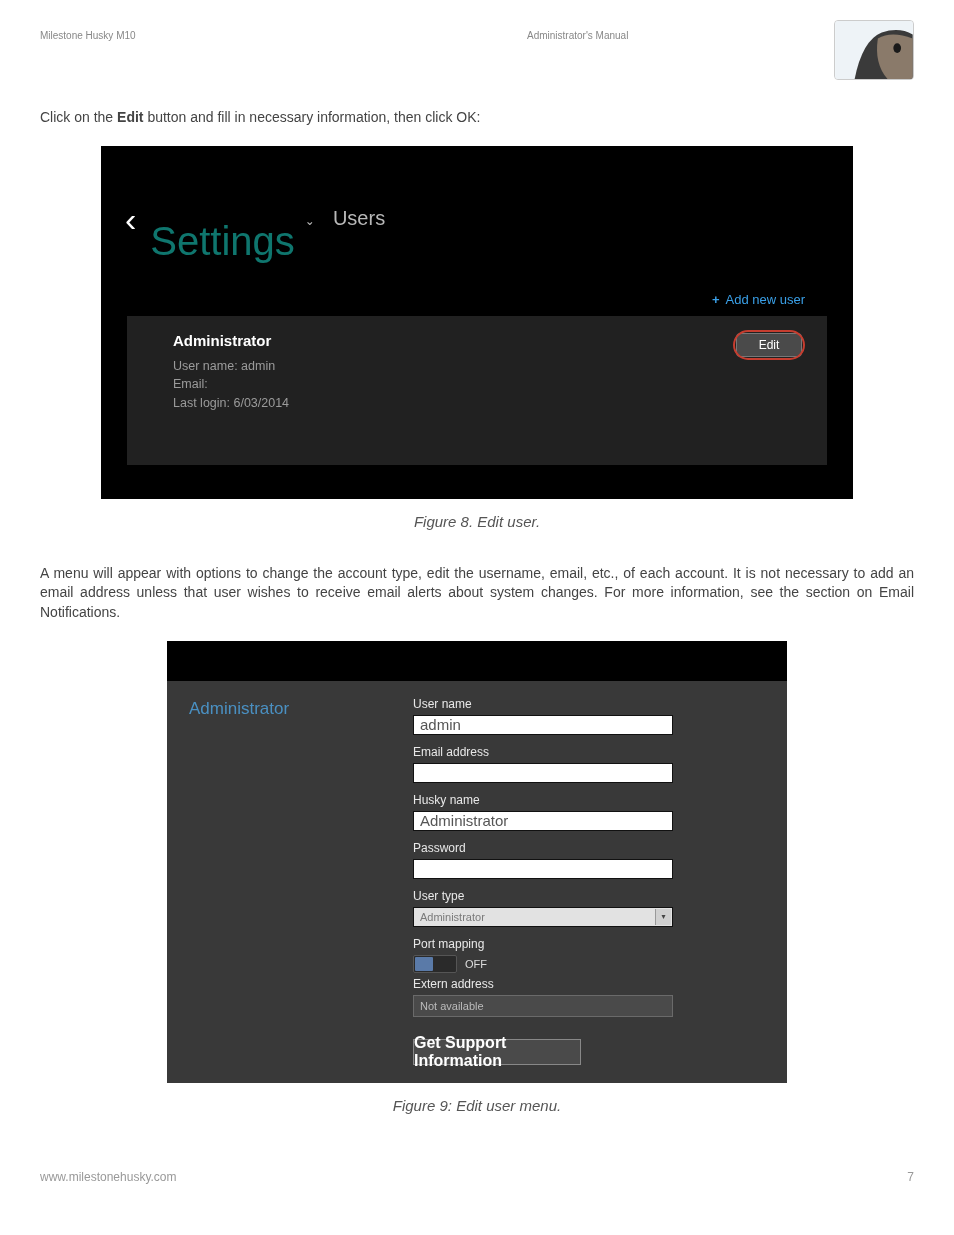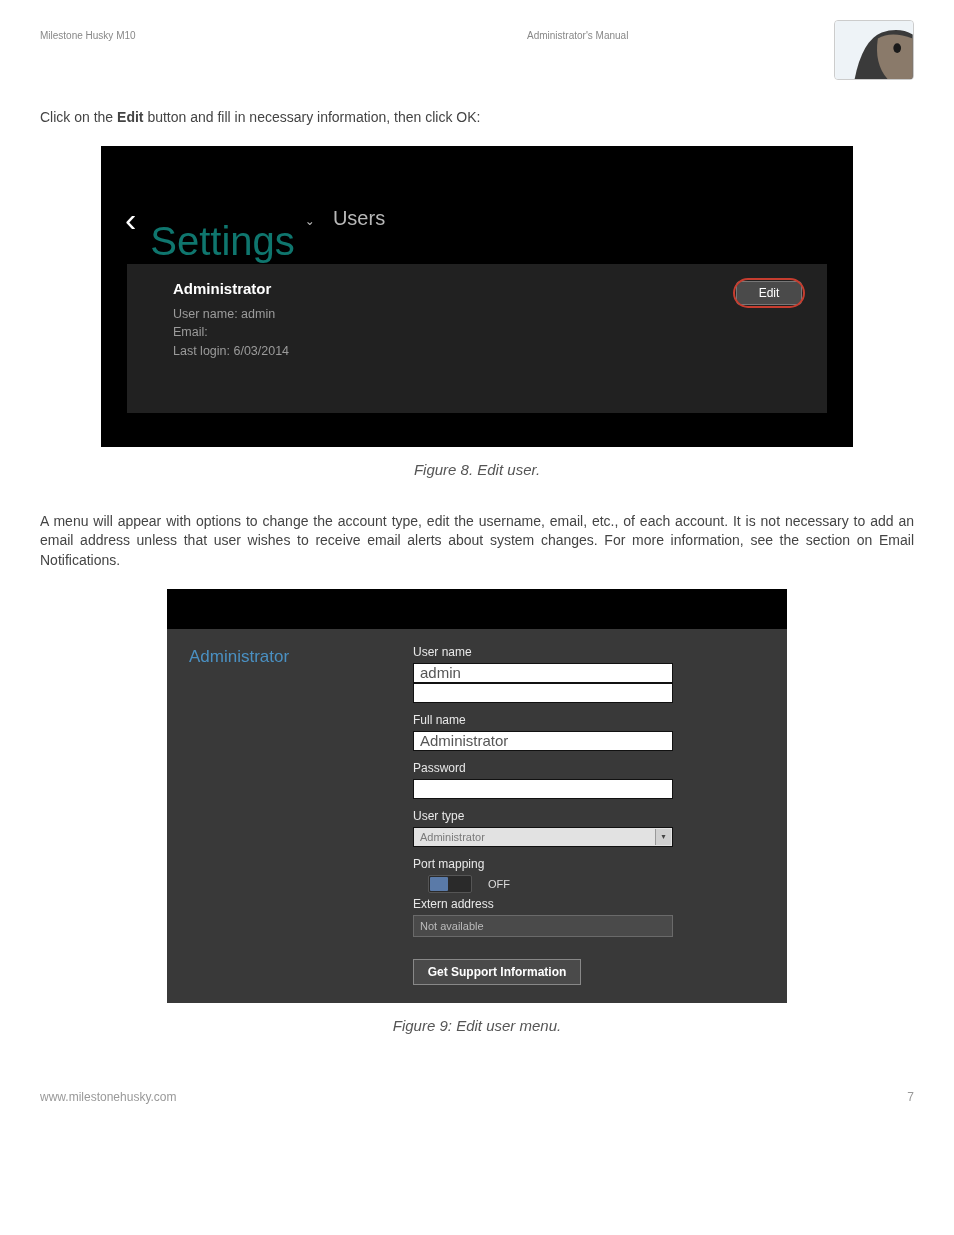--- a/index.html
+++ b/index.html
@@ -193,21 +193,21 @@
     height: 16px;
     background: #d0d0d0;
     border-left: 1px solid #999;
     display: flex;
     align-items: center;
     justify-content: center;
     font-size: 8px;
     color: #444;
     margin-right: -5px;
   }
-  .toggle-row { display: flex; align-items: center; gap: 16px; margin-top: 4px; margin-left: 15px; }
+  .toggle-row { display: flex; align-items: center; gap: 8px; margin-top: 4px; }
   .toggle {
     width: 44px;
     height: 18px;
     background: #2a2a2a;
     border: 1px solid #555;
     border-radius: 2px;
     position: relative;
   }
   .toggle-knob {
     position: absolute;
@@ -228,21 +228,21 @@
     display: flex;
     align-items: center;
   }
   .support-btn {
     margin-top: 22px;
     width: 168px;
     height: 26px;
     background: #4a4a4a;
     border: 1px solid #888;
     color: #fff;
-    font-size: 12px;
+    font-size: 16px;
     font-weight: 600;
     display: flex;
     align-items: center;
     justify-content: center;
   }
   .doc-footer {
     display: flex;
     justify-content: space-between;
     font-size: 12px;
     color: #999;
@@ -270,20 +270,25 @@
 </p>
 
 <div class="shot1">
   <div class="shot1-inner">
     <div class="shot1-title-row">
       <span class="chevron-back">‹</span>
       <span class="shot1-title">Settings</span>
       <span class="dropdown-caret">⌄</span>
       <span class="shot1-sub">Users</span>
     </div>
+    <div class="add-user-row">
+      <span class="add-user">
+        <span class="plus">+</span><span>Add new user</span>
+      </span>
+    </div>
     <div class="user-card">
       <div class="user-card-title">Administrator</div>
       <div class="user-card-line">User name: admin</div>
       <div class="user-card-line">Email:</div>
       <div class="user-card-line">Last login: 6/03/2014</div>
       <div class="edit-btn-wrap">
         <div class="edit-btn">
           <span>Edit</span>
         </div>
         <div class="edit-ring"></div>
@@ -299,25 +304,26 @@
 <div class="shot2">
   <div style="height:20px;background:#000"></div>
   <div class="shot2-body">
     <div class="shot2-left">Administrator</div>
     <div class="shot2-right">
       <div class="form-label">User name</div>
       <div class="form-input">
           <span>admin</span>
         </div>
 
+      <div class="form-label">Email address</div>
       <div class="form-input">
           <span></span>
         </div>
 
-      <div class="form-label">Full name</div>
+      <div class="form-label">Husky name</div>
       <div class="form-input">
           <span>Administrator</span>
         </div>
 
       <div class="form-label">Password</div>
       <div class="form-input">
           <span></span>
         </div>
 
       <div class="form-label">User type</div>

